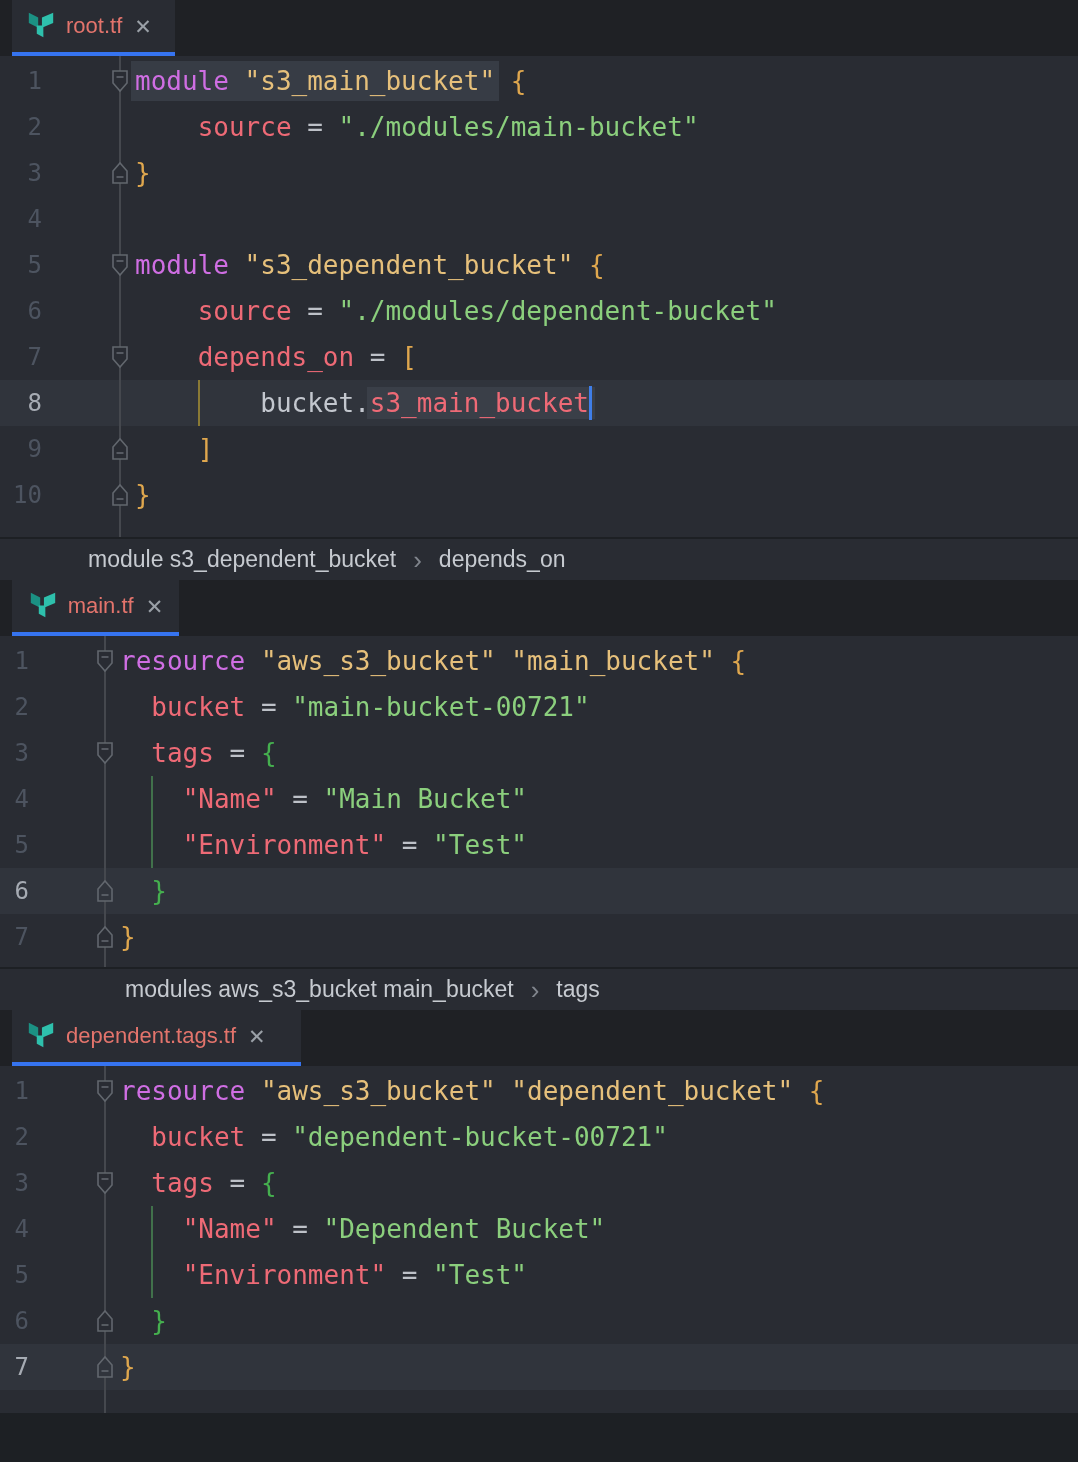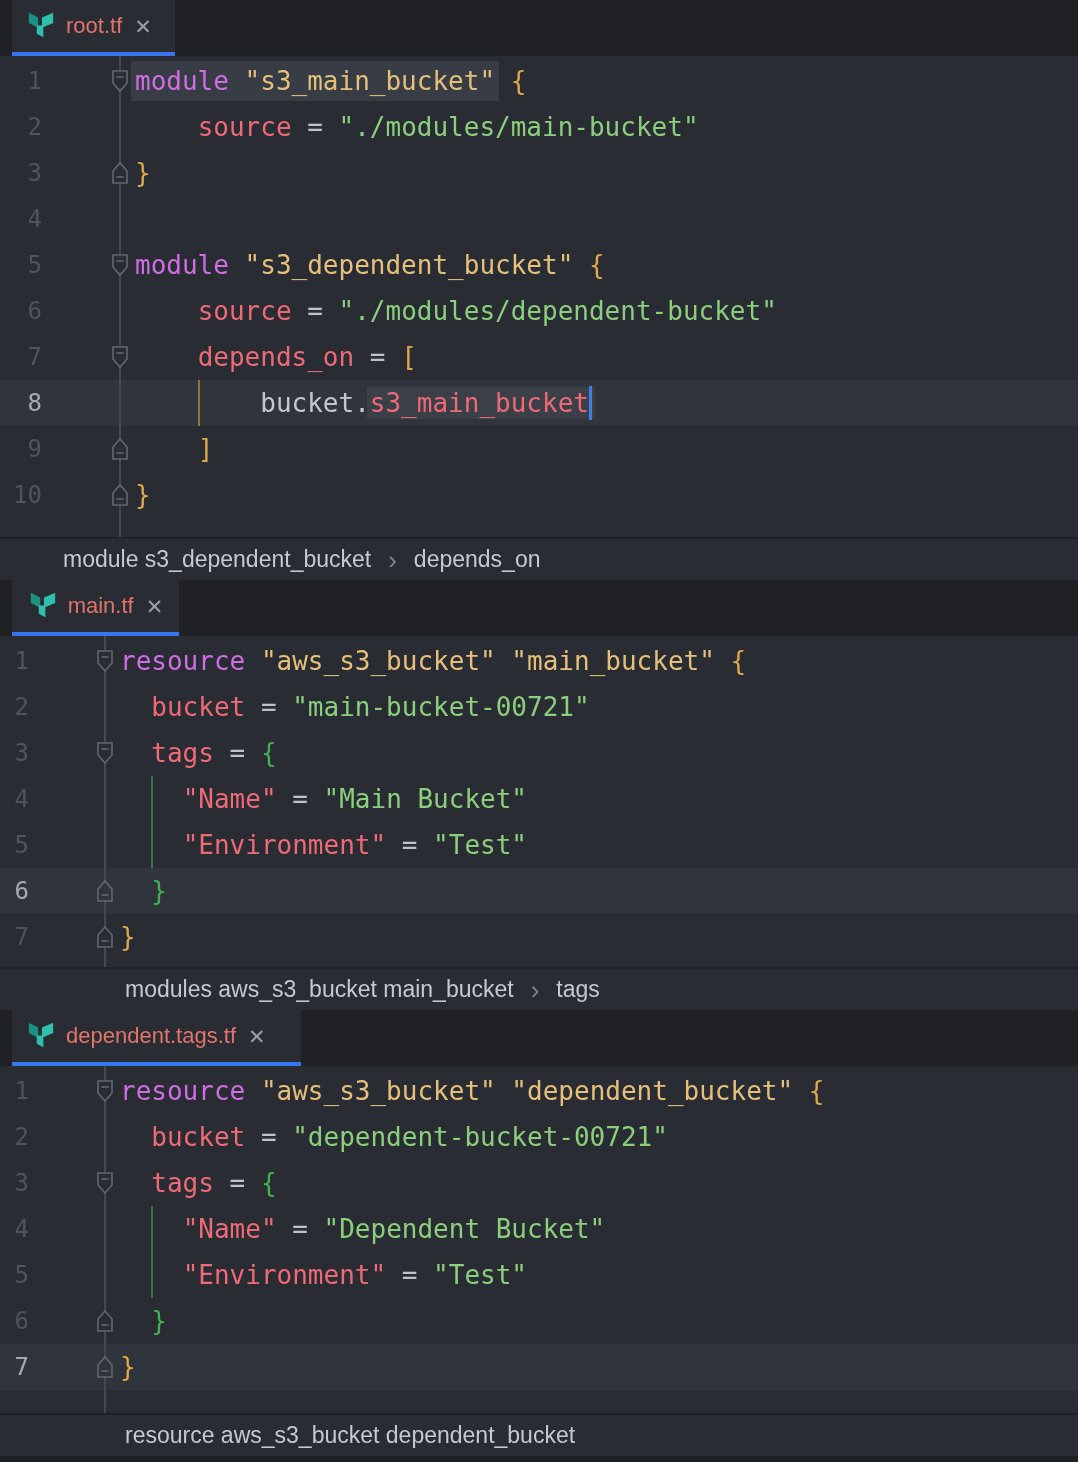--- a/index.html
+++ b/index.html
@@ -147,21 +147,21 @@
               <svg width="20" height="26" viewBox="0 0 20 26">
                 <path class="fill" d="M3 23 H17 V11 L10 3 L3 11 Z" stroke="#62676e" stroke-width="1.6"></path>
                 <line x1="6.5" y1="17" x2="13.5" y2="17" stroke="#62676e" stroke-width="1.6"></line>
               </svg>
             </span>
             <span class="code"><span class="c-punct-gold">}</span></span>
           </div>
         </div>
     <div class="vguide" style="left: 198px; top: 324px; height: 46px; background: rgb(138, 122, 53);"></div>
       </div>
-    <div class="crumbs" style="padding-left: 63px;">
+    <div class="crumbs" style="padding-left: 88px;">
         <span class="crumb">module s3_dependent_bucket</span>
         <span class="crumb-sep">›</span>
         <span class="crumb">depends_on</span>
       </div>
   </section>
 
   <section class="pane">
     <div class="tabbar">
       <div class="tab" style="width: 167px; justify-content: center;">
         <span class="tab-icon">
@@ -313,18 +313,15 @@
               <svg width="20" height="26" viewBox="0 0 20 26">
                 <path class="fill" d="M3 23 H17 V11 L10 3 L3 11 Z" stroke="#62676e" stroke-width="1.6"></path>
                 <line x1="6.5" y1="17" x2="13.5" y2="17" stroke="#62676e" stroke-width="1.6"></line>
               </svg>
             </span>
             <span class="code"><span class="c-punct-gold">}</span></span>
           </div>
         </div>
     <div class="vguide" style="left: 151px; top: 140px; height: 92px; background: rgb(65, 113, 75);"></div>
       </div>
-    <div class="crumbs" style="padding-left: 125px;">
-        <span class="crumb">resource aws_s3_bucket dependent_bucket</span>
-      </div>
   </section>
 </main>
 <div class="bottom-strip"></div>
 
 </body></html>

